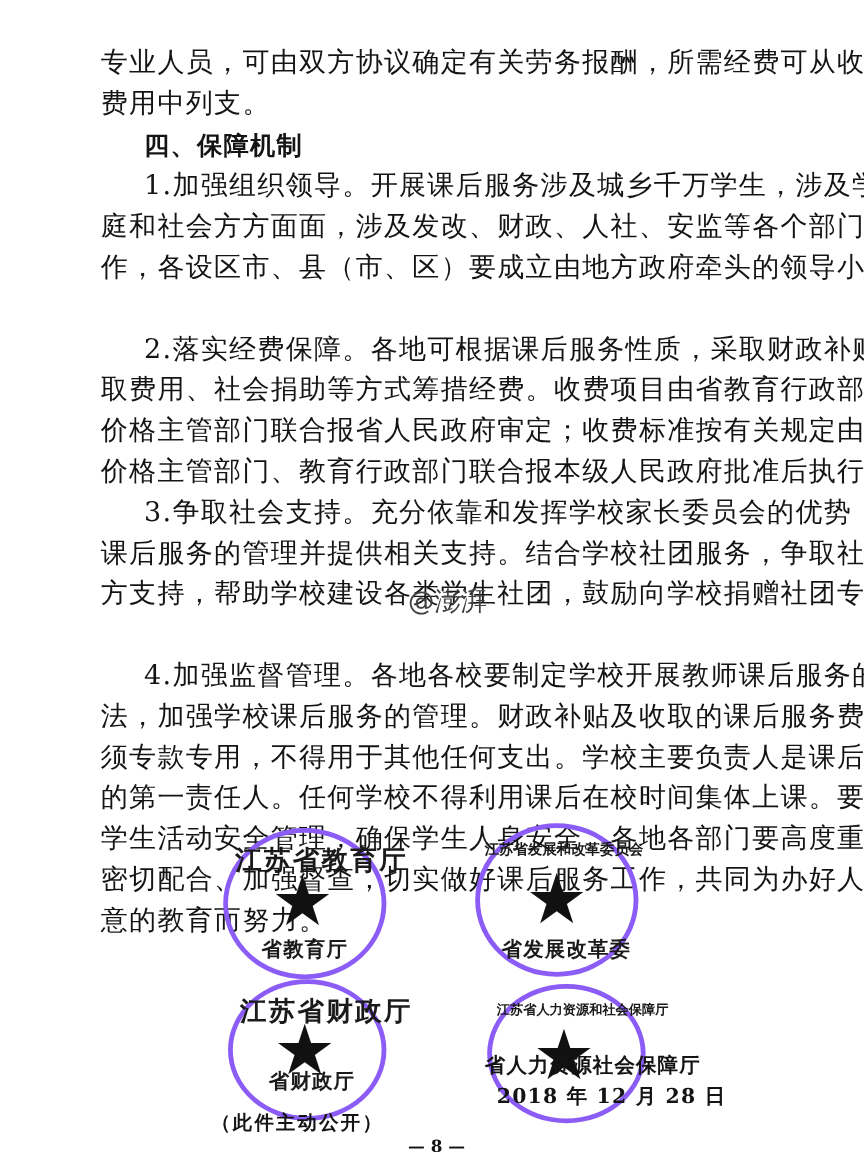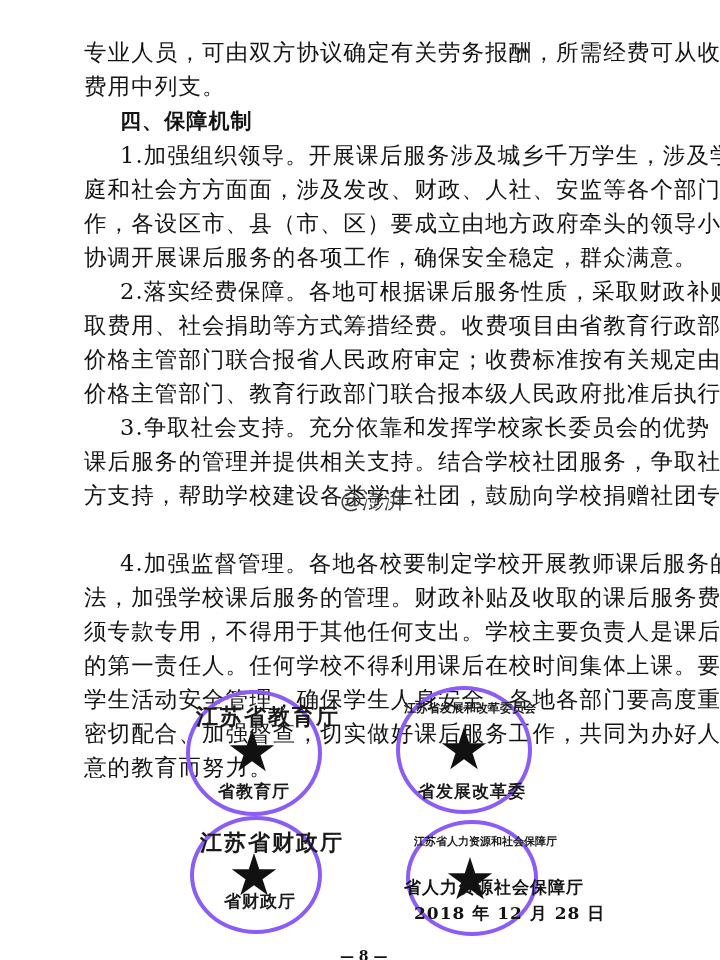--- a/index.html
+++ b/index.html
@@ -46,21 +46,20 @@
 <div class="page">
 
   <div class="line" style="top:37px">专业人员，可由双方协议确定有关劳务报酬，所需经费可从收取的</div>
   <div class="line" style="top:71px">费用中列支。</div>
 
   <div class="line indent heading" style="top:106px">四、保障机制</div>
 
   <div class="line indent" style="top:140px">1.加强组织领导。开展课后服务涉及城乡千万学生，涉及学校、家</div>
   <div class="line" style="top:174px">庭和社会方方面面，涉及发改、财政、人社、安监等各个部门的密切合</div>
   <div class="line" style="top:208px">作，各设区市、县（市、区）要成立由地方政府牵头的领导小组，统筹</div>
-  <div class="line" style="top:242px">协调开展课后服务的各项工作，确保安全稳定，群众满意。</div>
 
   <div class="line indent" style="top:276px">2.落实经费保障。各地可根据课后服务性质，采取财政补贴、收</div>
   <div class="line" style="top:310px">取费用、社会捐助等方式筹措经费。收费项目由省教育行政部门、</div>
   <div class="line" style="top:344px">价格主管部门联合报省人民政府审定；收费标准按有关规定由市县</div>
   <div class="line" style="top:378px">价格主管部门、教育行政部门联合报本级人民政府批准后执行。</div>
 
   <div class="line indent" style="top:412px">3.争取社会支持。充分依靠和发挥学校家长委员会的优势，参与</div>
   <div class="line" style="top:446px">课后服务的管理并提供相关支持。结合学校社团服务，争取社会各</div>
   <div class="line" style="top:480px">方支持，帮助学校建设各类学生社团，鼓励向学校捐赠社团专业器</div>
 
@@ -93,14 +92,15 @@
   </div>
 
   <div class="stamp" style="left:406px; top:820px; width:124px; height:108px;">
     <div class="stamp-arc" style="left:4px; top:10px; width:116px; text-align:center; font-size:11px; letter-spacing:0;">江苏省人力资源和社会保障厅</div>
     <div class="star" style="left:34px; top:26px;">★</div>
   </div>
 
   <div class="sig" style="left:394px; top:876px;">省人力资源社会保障厅</div>
   <div class="sig" style="left:404px; top:902px;">2018 年 12 月 28 日</div>
 
+  <div class="disclosure">（此件主动公开）</div>
   <div class="pagenum">— 8 —</div>
 </div>
 
 </body></html>

